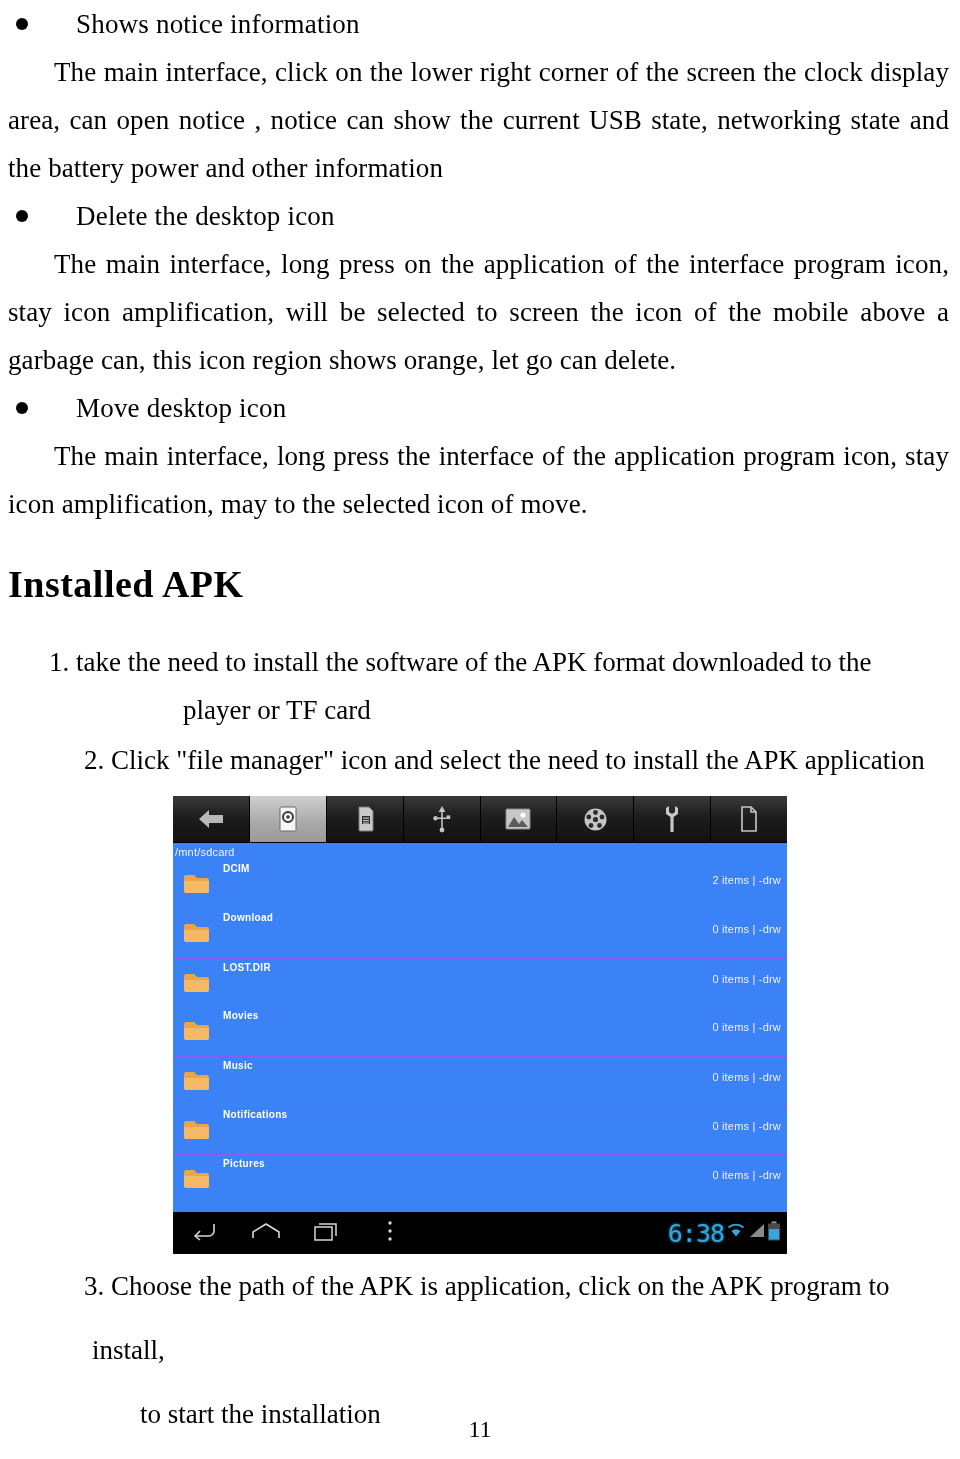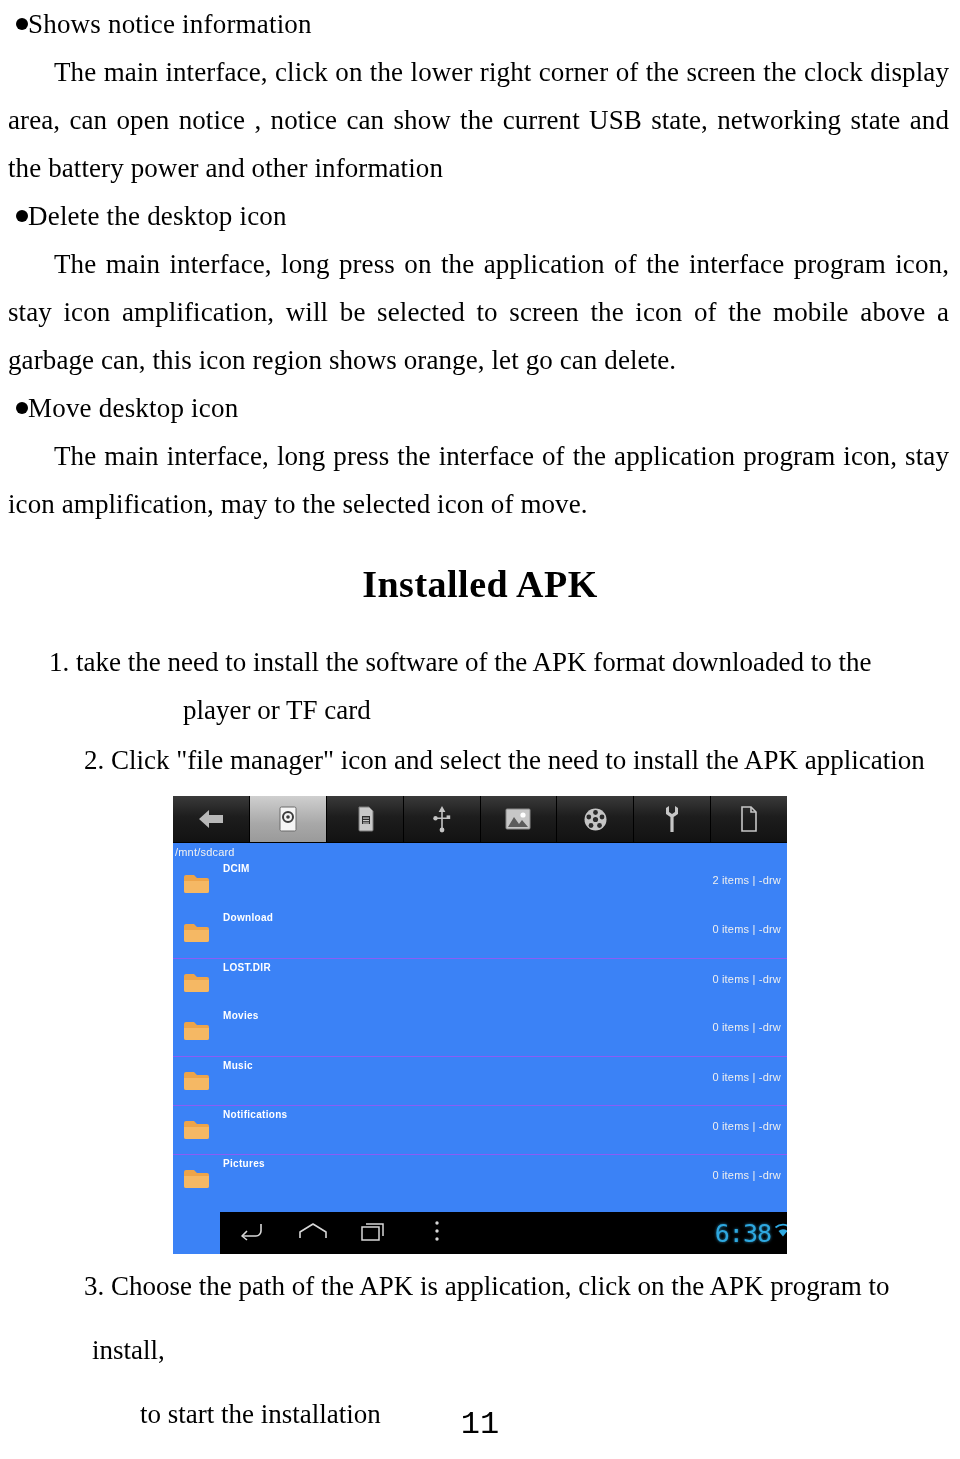--- a/index.html
+++ b/index.html
@@ -36,41 +36,42 @@
   .bullet-mark {
     display: inline-block;
     width: 12px;
     height: 12px;
     border-radius: 50%;
     background: #000;
     margin: 18px 0 0 8px;
     flex: 0 0 auto;
   }
   .bullet-text {
+    margin-left: 48px;
     letter-spacing: 0.2px;
   }
 
   .para {
     font-size: 27px;
     line-height: 48px;
     text-align: justify;
     text-justify: inter-word;
     letter-spacing: 0.1px;
     margin: 0;
     padding: 0 3px 0 0;
   }
   .para.indented::before {
     content: "";
     display: inline-block;
     width: 46px;
   }
 
   
   .section-heading {
-    text-align: center;
+    text-align: left;
     font-size: 38px;
     font-weight: bold;
     line-height: 56px;
     letter-spacing: 0.5px;
     margin: 28px 0 26px 0;
   }
 
   
   .step {
     font-size: 27px;
@@ -194,21 +195,20 @@
   
   .fm-navbar {
     position: absolute;
     left: 0;
     bottom: 0;
     width: 100%;
     height: 42px;
     background: #000000;
     display: flex;
     align-items: center;
-    margin-left: 47px;
   }
   .nav-btn {
     width: 62px;
     display: flex;
     align-items: center;
     justify-content: center;
   }
   .nav-spacer { flex: 1 1 auto; }
   .nav-status {
     display: flex;
@@ -225,22 +225,22 @@
     text-shadow: 0 0 3px rgba(46,168,224,0.8);
   }
 
   
   .page-number {
     position: absolute;
     bottom: 16px;
     left: 0;
     width: 100%;
     text-align: center;
-    font-size: 32px;
-    font-family: Liberation Mono, monospace;
+    font-size: 24px;
+    font-family: Liberation Serif, serif;
   }
 </style>
 </head>
 <body>
 
 <div class="page">
 
   <div class="bullet-line">
     <span class="bullet-mark"></span>
     <span class="bullet-text">Shows notice information</span>

